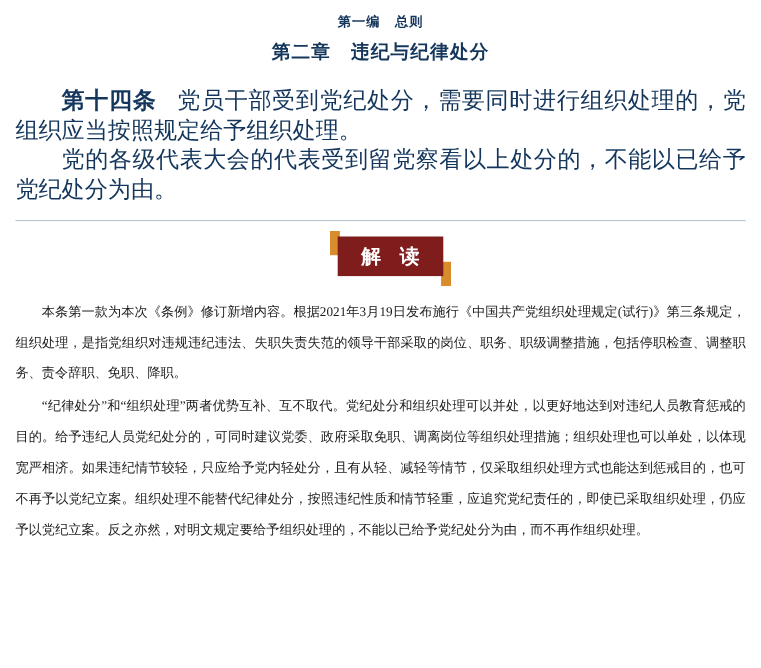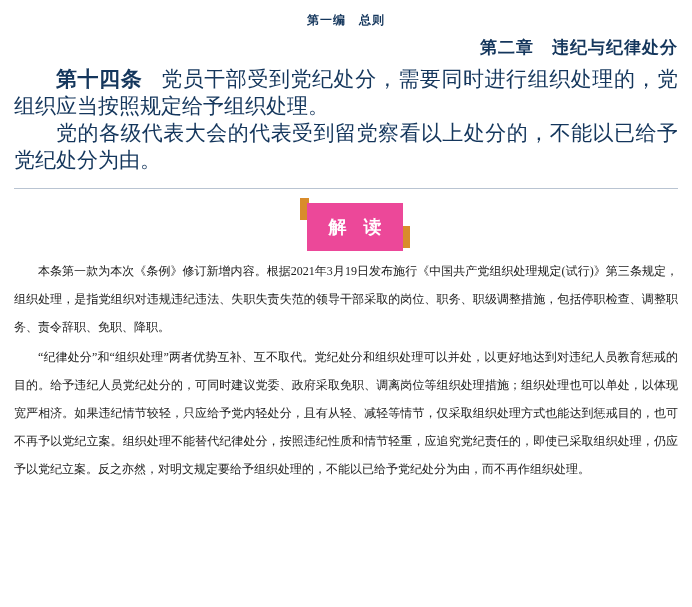--- a/index.html
+++ b/index.html
@@ -24,26 +24,26 @@
   .heading-1 {
     text-align: center;
     font-size: 12px;
     font-weight: bold;
     letter-spacing: 1px;
     color: #14365c;
     margin: 2px 0 4px 0;
     line-height: 24px;
   }
   .heading-2 {
-    text-align: right;
+    text-align: center;
     font-size: 17px;
     font-weight: bold;
     letter-spacing: 1px;
     color: #14365c;
-    margin: 0 0 6px 0;
+    margin: 0 0 18px 0;
     line-height: 24px;
   }
   .article-para {
     font-size: 21px;
     line-height: 27px;
     text-align: justify;
     text-justify: inter-ideograph;
     color: #14365c;
     margin: 0;
     text-indent: 2em;
@@ -63,22 +63,22 @@
   .badge-row {
     margin: 14px 0 12px 0;
     position: relative;
     height: 42px;
   }
   .badge {
     position: absolute;
     left: 293px;
     top: 0;
     width: 96px;
-    height: 48px;
-    background: #ec4899;
+    height: 36px;
+    background: #7f1d1d;
     color: #ffffff;
     font-size: 18px;
     font-weight: bold;
     letter-spacing: 6px;
     text-indent: 6px;
     display: flex;
     align-items: center;
     justify-content: center;
     box-sizing: border-box;
     font-family: "Liberation Sans", sans-serif;

